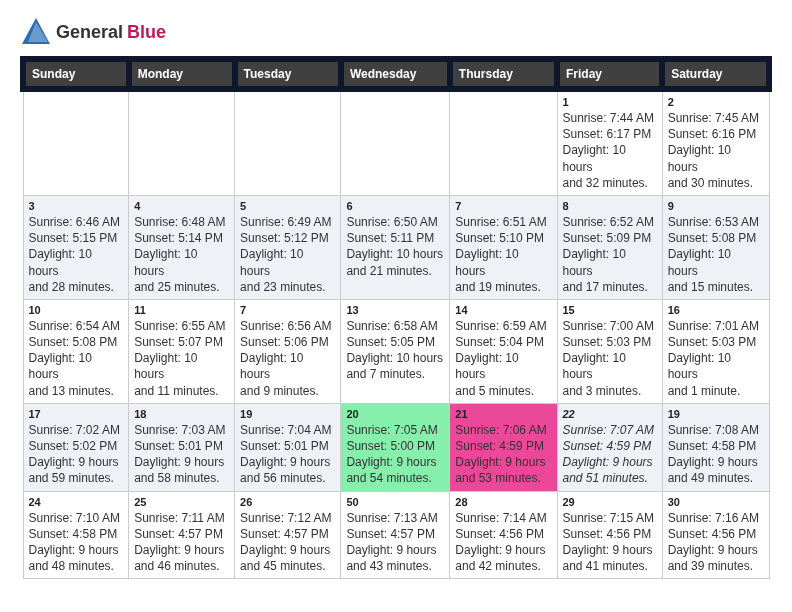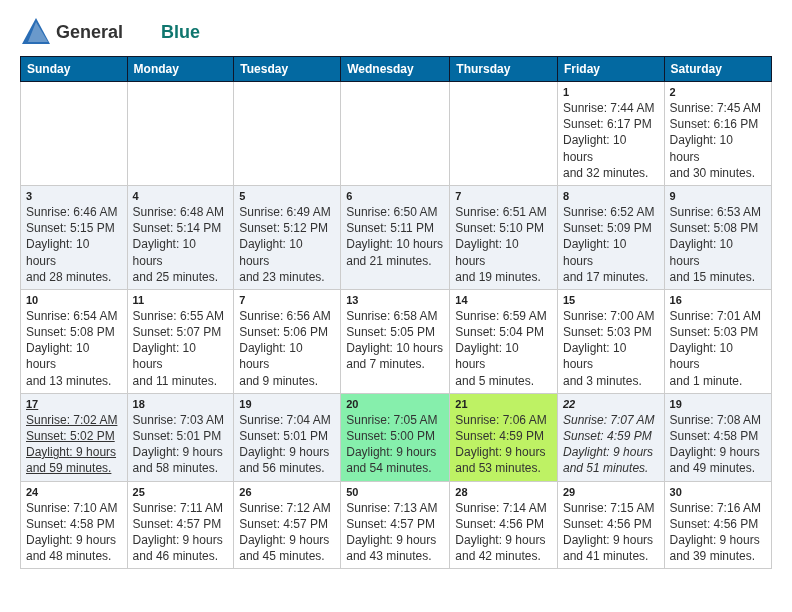--- a/index.html
+++ b/index.html
@@ -40,27 +40,27 @@
       font-size: 14px;
       color: #444;
       margin-top: 2px;
     }
     .calendar {
       width: 100%;
       border-collapse: collapse;
       border: 1px solid #ccc;
     }
     .calendar th {
-      background: #0369a1;
+      background: #404040;
       color: #fff;
       font-size: 12px;
       font-weight: bold;
       padding: 5px 6px;
       text-align: left;
-      border: 1px solid #0f172a;
+      border: 6px solid #0f172a;
     }
     .calendar td {
       border: 1px solid #ccc;
       vertical-align: top;
       padding: 4px 5px;
       width: 113px;
       min-height: 80px;
       font-size: 10px;
       color: #333;
       background: #fff;
@@ -93,21 +93,21 @@
 
 <div class="page">
   <div class="header">
     <div class="logo-area">
       <div class="logo-wrapper">
         <svg width="32" height="32" viewBox="0 0 32 32">
           <polygon points="16,2 30,28 2,28" fill="#2a6db5"></polygon>
           <polygon points="16,6 28,26 8,26" fill="#fff" opacity="0.3"></polygon>
         </svg>
         <span style="font-size:18px;font-weight:bold;color:#333;">General</span>
-        <span style="font-size:18px;font-weight:bold;color:#0f766e;margin-left:34px;">Blue</span>
+        <span style="font-size:18px;font-weight:bold;color:#be185d;">Blue</span>
       </div>
     </div>
     <div class="title-area">
       <div class="month-title"></div>
       <div class="location-title"></div>
     </div>
   </div>
 
   <table class="calendar">
     <thead>
@@ -192,37 +192,37 @@
           <td>
             <div class="day-num">15</div>
             <div class="day-info">Sunrise: 7:00 AM<br>Sunset: 5:03 PM<br>Daylight: 10 hours<br>and 3 minutes.</div>
           </td>
           <td>
             <div class="day-num">16</div>
             <div class="day-info">Sunrise: 7:01 AM<br>Sunset: 5:03 PM<br>Daylight: 10 hours<br>and 1 minute.</div>
           </td>
         </tr>
         <tr>
-          <td style="background: rgb(238, 242, 247); text-decoration: underline;">
+          <td style="background: rgb(238, 242, 247);">
             <div class="day-num">17</div>
             <div class="day-info">Sunrise: 7:02 AM<br>Sunset: 5:02 PM<br>Daylight: 9 hours<br>and 59 minutes.</div>
           </td>
           <td style="background: rgb(238, 242, 247);">
             <div class="day-num">18</div>
             <div class="day-info">Sunrise: 7:03 AM<br>Sunset: 5:01 PM<br>Daylight: 9 hours<br>and 58 minutes.</div>
           </td>
           <td style="background: rgb(238, 242, 247);">
             <div class="day-num">19</div>
             <div class="day-info">Sunrise: 7:04 AM<br>Sunset: 5:01 PM<br>Daylight: 9 hours<br>and 56 minutes.</div>
           </td>
           <td style="background: #86efac;">
             <div class="day-num">20</div>
             <div class="day-info">Sunrise: 7:05 AM<br>Sunset: 5:00 PM<br>Daylight: 9 hours<br>and 54 minutes.</div>
           </td>
-          <td style="background: #bef264;">
+          <td style="background: #ec4899;">
             <div class="day-num">21</div>
             <div class="day-info">Sunrise: 7:06 AM<br>Sunset: 4:59 PM<br>Daylight: 9 hours<br>and 53 minutes.</div>
           </td>
           <td style="background: rgb(238, 242, 247); font-style: italic;">
             <div class="day-num">22</div>
             <div class="day-info">Sunrise: 7:07 AM<br>Sunset: 4:59 PM<br>Daylight: 9 hours<br>and 51 minutes.</div>
           </td>
           <td style="background: rgb(238, 242, 247);">
             <div class="day-num">19</div>
             <div class="day-info">Sunrise: 7:08 AM<br>Sunset: 4:58 PM<br>Daylight: 9 hours<br>and 49 minutes.</div>

